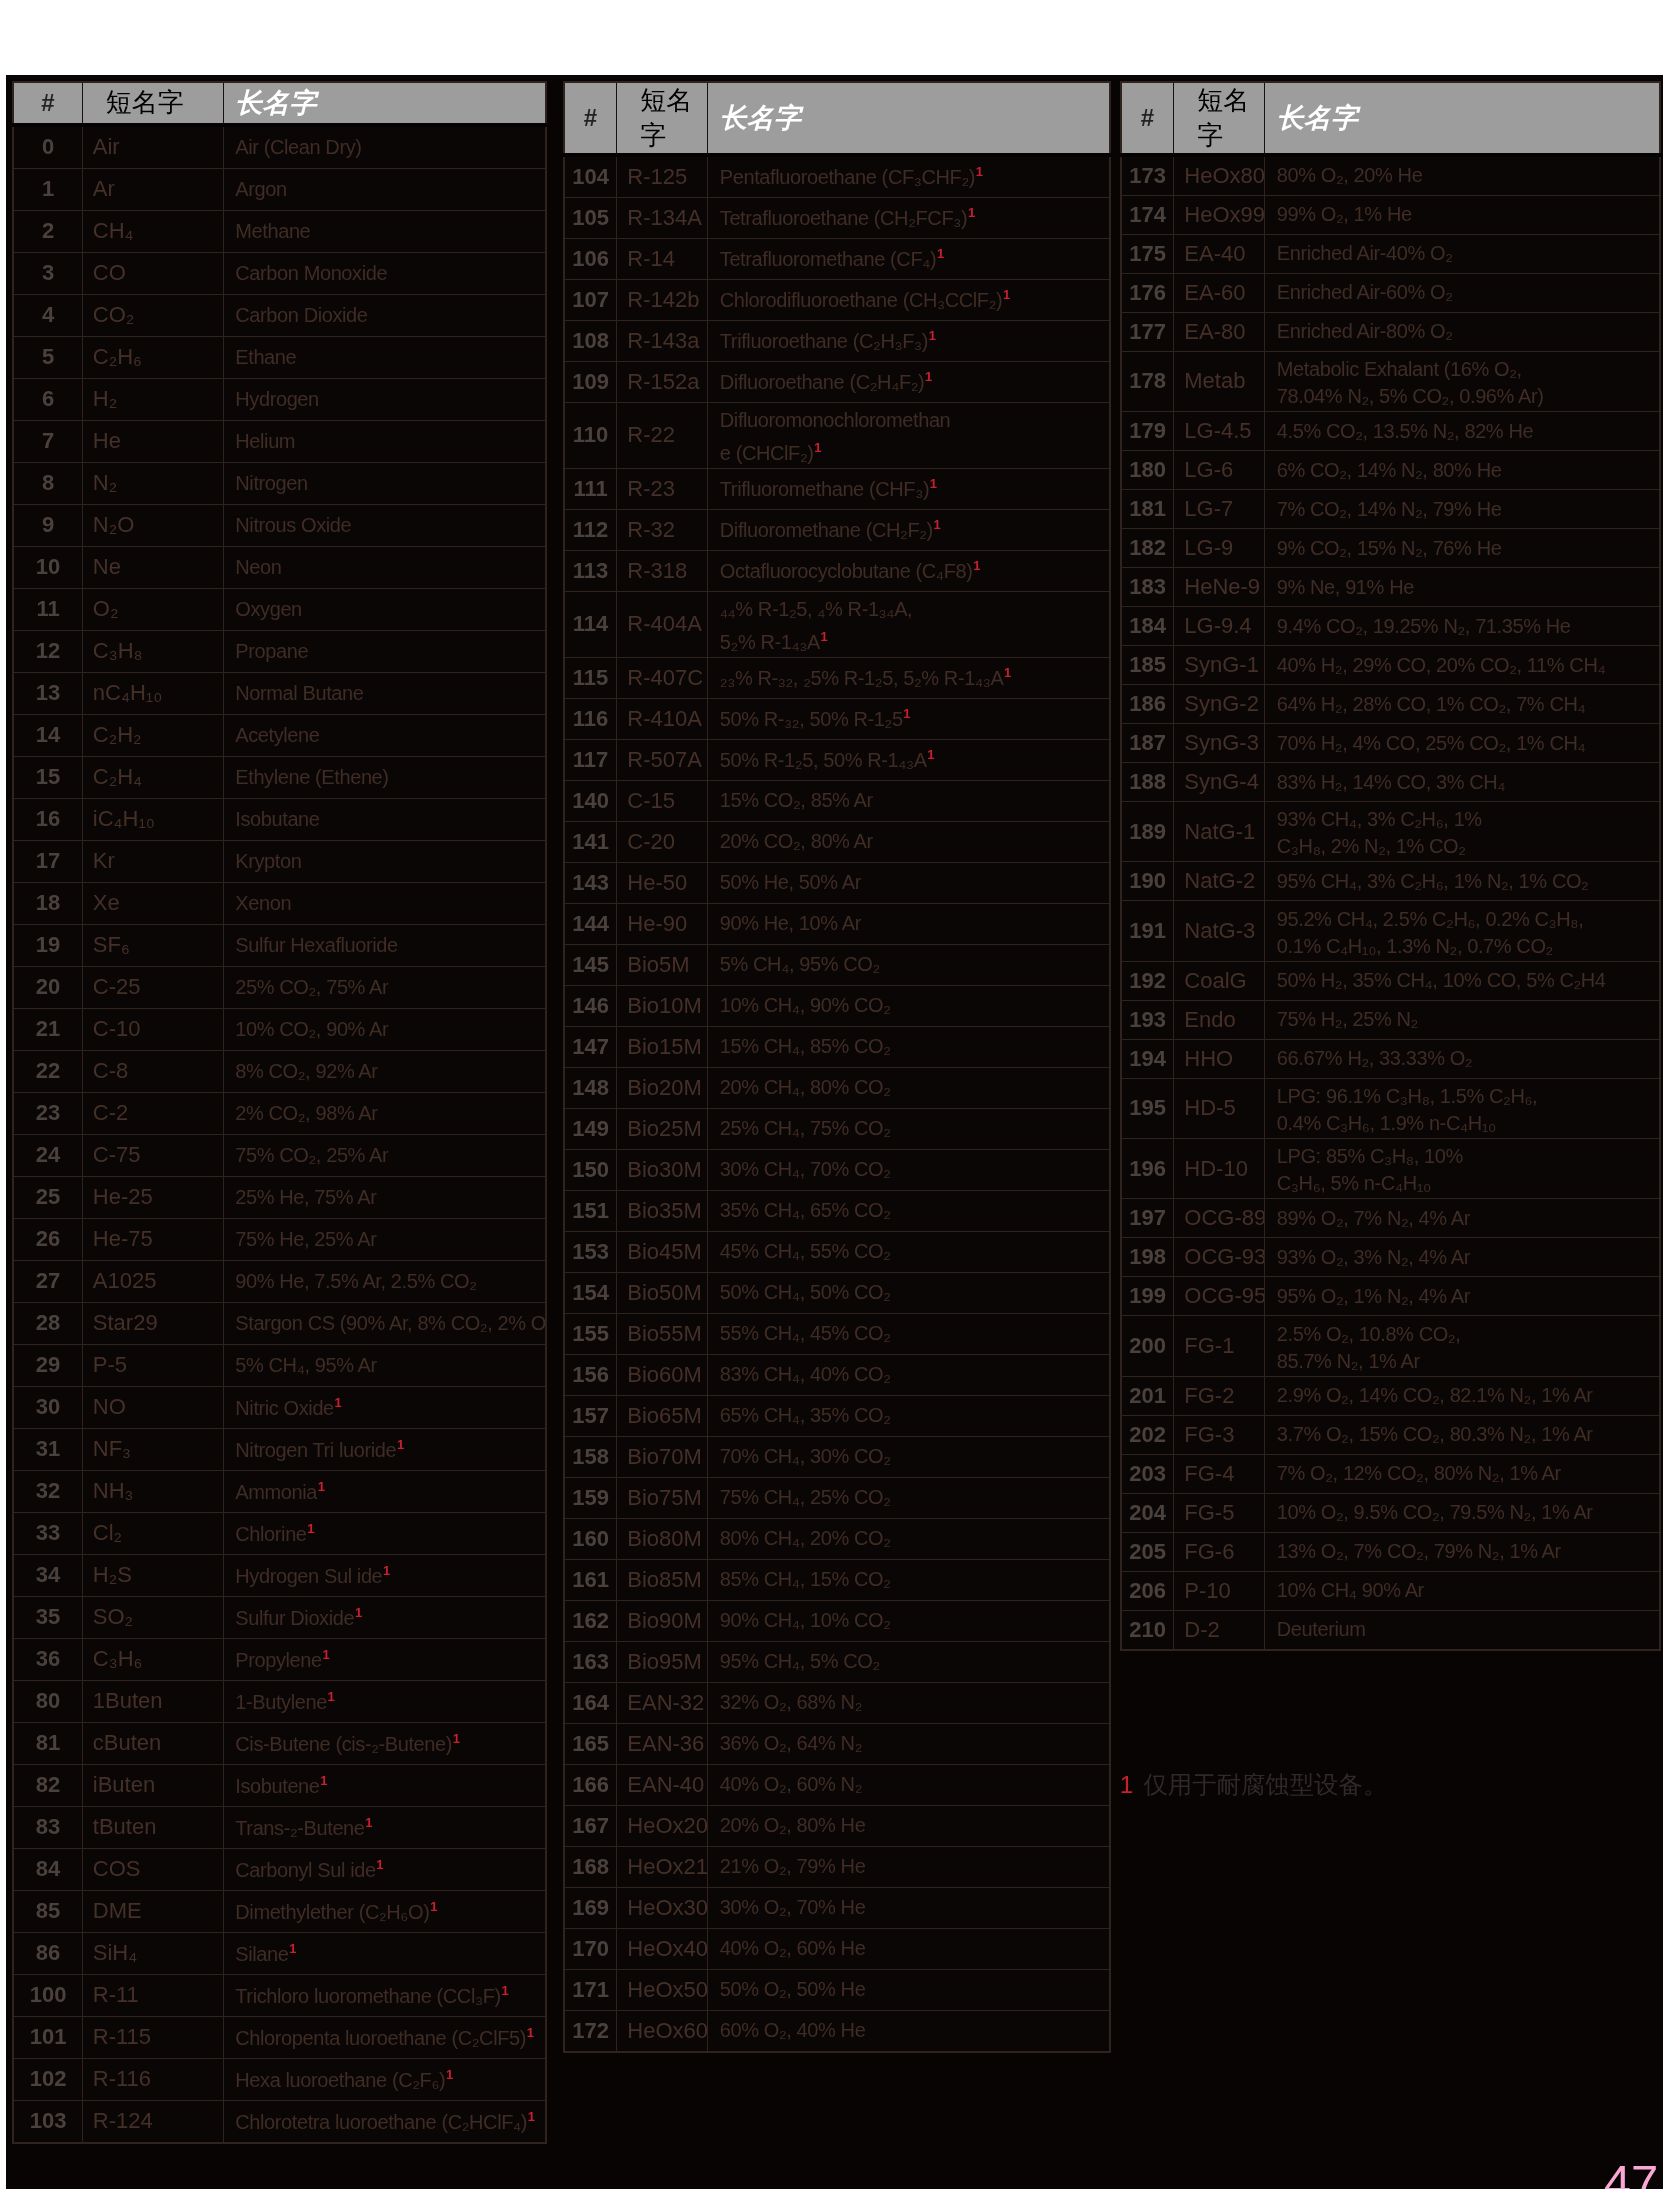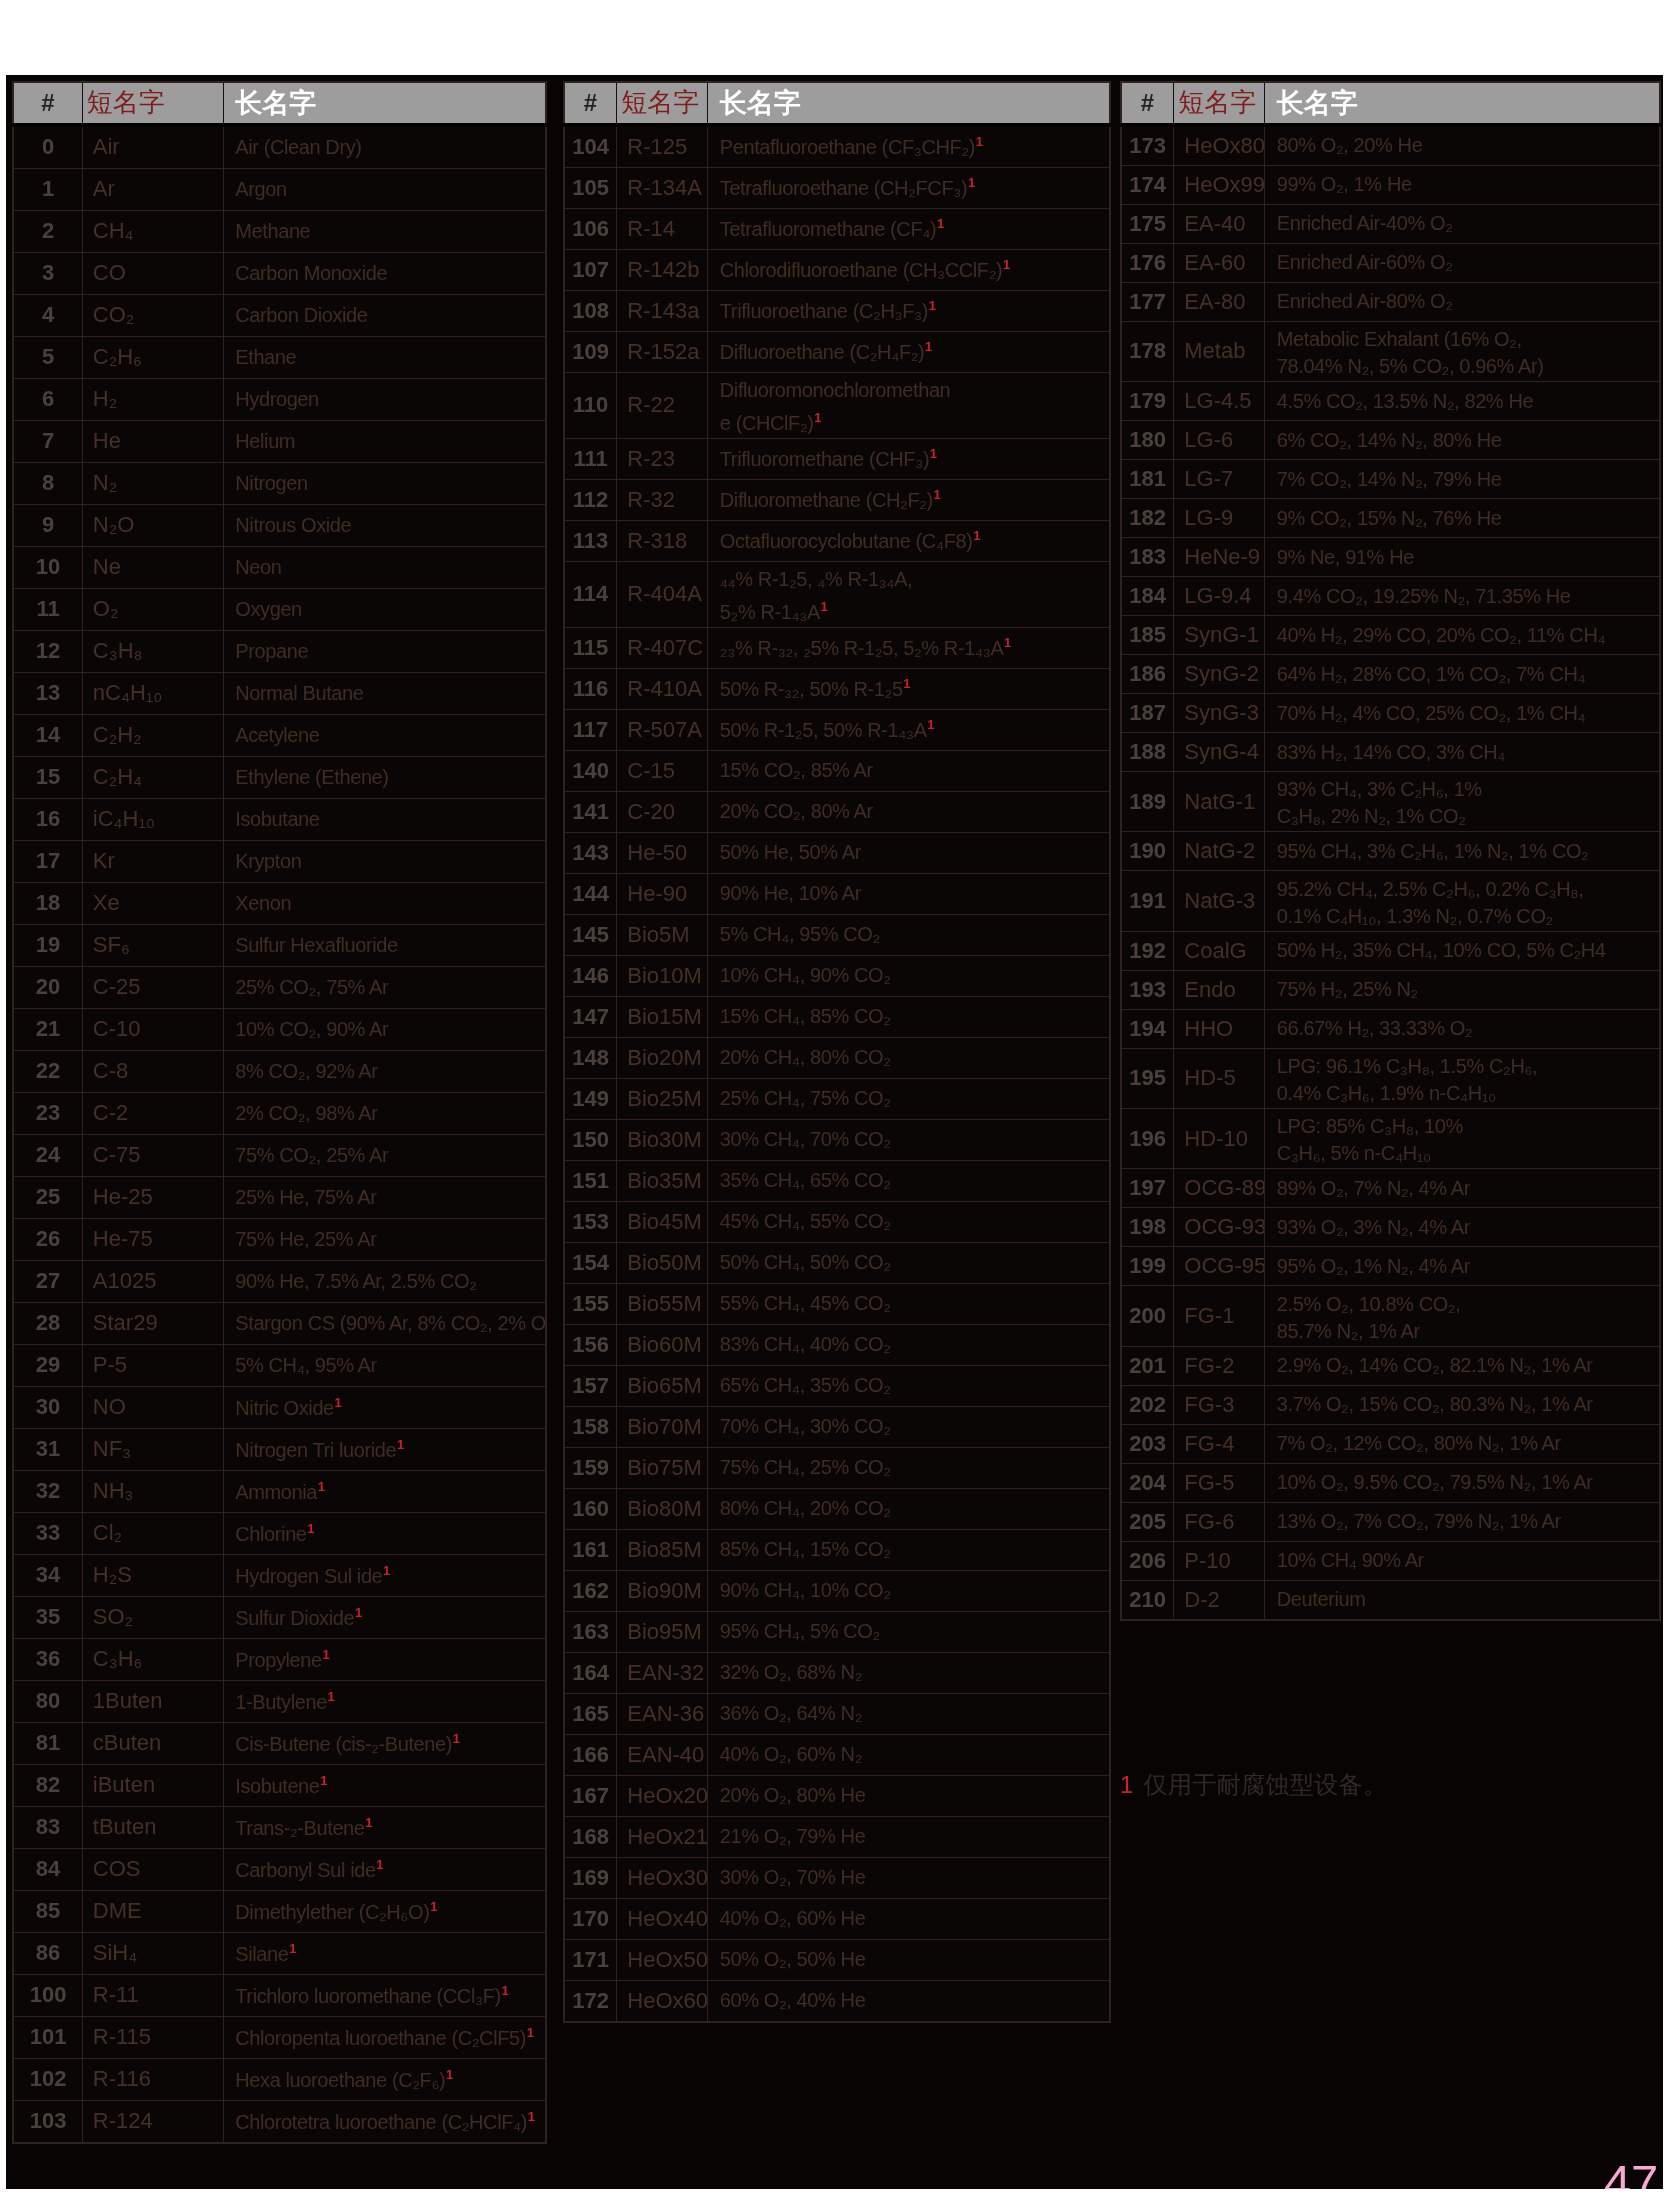--- a/index.html
+++ b/index.html
@@ -16,22 +16,22 @@
   #t0{left:6.5px;width:535px;}
   #t1{left:557px;width:548px;}
   #t2{left:1114px;width:541px;}
   table{border-collapse:collapse;table-layout:fixed;width:100%;border:2.2px solid #2e231e;}
   th,td{border:1.4px solid #2e231e;overflow:hidden;}
   thead th{
     background:#9e9d9d;height:40px;border-color:#141210;
     border-bottom:4.3px solid #050202;padding:0;
   }
   th.h-num{color:#232323;font-size:24px;font-weight:bold;text-align:center;}
-  th.h-short{color:#7f1d1d;font-size:26px;font-weight:500;text-align:left;padding-left:4px;}
-  th.h-long{color:#ffffff;font-size:27px;font-weight:700;text-align:left;padding-left:11.5px;}
+  th.h-short{color:#000000;font-size:26px;font-weight:500;text-align:left;padding-left:23px;}
+  th.h-long{color:#ffffff;font-size:27px;font-weight:700;text-align:left;padding-left:11.5px;font-style:italic;}
   #t0 col.col-num{width:69px;}  #t0 col.col-short{width:141px;}
   #t1 col.col-num{width:53px;}  #t1 col.col-short{width:91px;}
   #t2 col.col-num{width:53px;}  #t2 col.col-short{width:91px;}
   td{background:#0a0605;vertical-align:middle;}
   #t0 td{height:39px;} #t1 td{height:38px;} #t2 td{height:36px;}
   td.c-num{color:#4a413c;font-weight:bold;font-size:22px;text-align:center;}
   td.c-short{color:#453028;font-size:22px;padding-left:10px;white-space:nowrap;}
   td.c-long{
     color:#3f2c24;font-size:20px;padding-left:11.5px;letter-spacing:-0.4px;
     white-space:nowrap;

